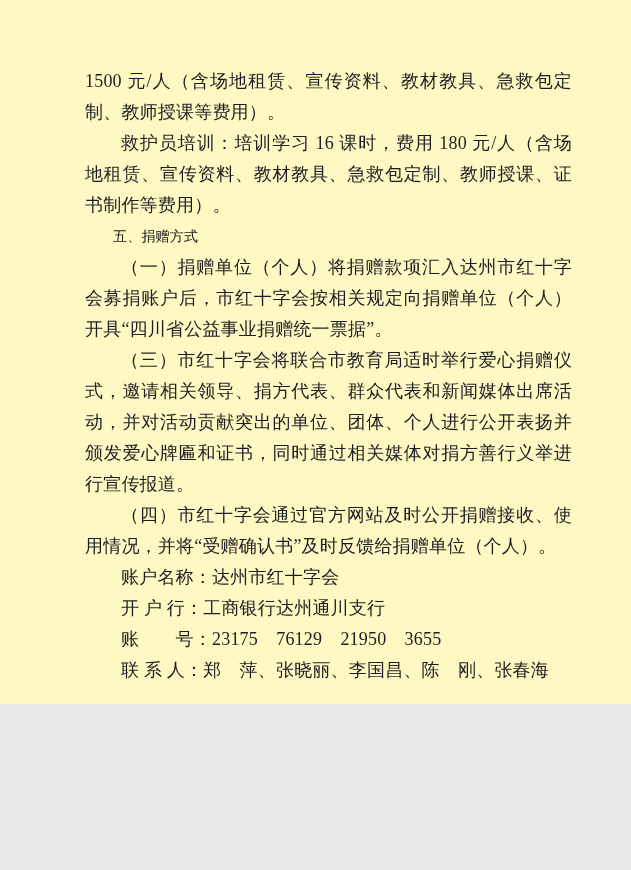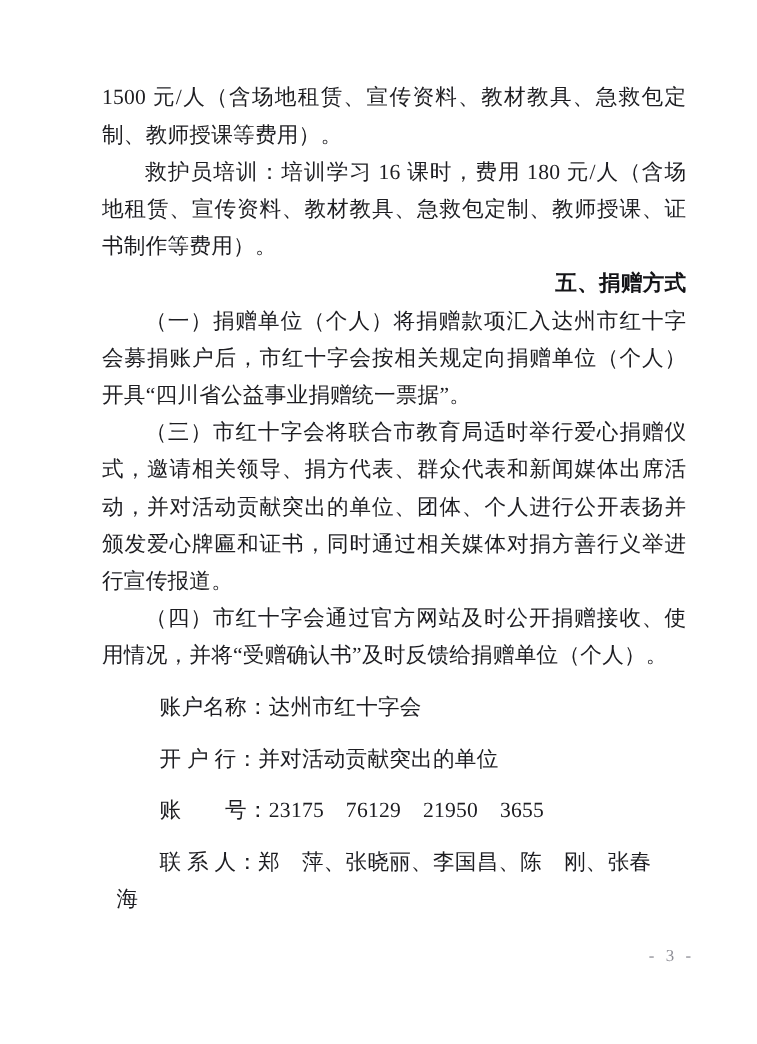--- a/index.html
+++ b/index.html
@@ -3,23 +3,23 @@
 <meta charset="utf-8">
 <style>
   html, body {
     margin: 0;
     padding: 0;
     background: #e8e8e8;
   }
   .page {
     position: relative;
     width: 631px;
-    height: 870px;
+    height: 704px;
     margin: 0 auto;
-    background: #ffffff;
+    background: #fef9c3;
     color: #1d1d21;
     font-family: "Liberation Serif", "DejaVu Serif", serif;
     overflow: hidden;
     box-sizing: border-box;
   }
   .content {
     position: absolute;
     left: 85px;
     top: 66px;
     width: 487px;
@@ -32,28 +32,27 @@
     text-align: justify;
     text-indent: 2em;
   }
   .para.continuation {
     text-indent: 0;
   }
   .heading {
     margin: 0;
     text-indent: 2em;
     font-family: "Liberation Sans", "DejaVu Sans", sans-serif;
-    font-weight: 700;
-    font-size: 18px;
+    font-weight: 400;
+    font-size: 14px;
     line-height: 31px;
     color: #141417;
-    text-align: right;
   }
   .account-line {
-    margin: 12px;
+    margin: 0;
     text-indent: 2em;
     white-space: pre-wrap;
   }
   .page-number {
     position: absolute;
     top: 789px;
     right: 52px;
     font-size: 14px;
     line-height: 18px;
     letter-spacing: 3px;
@@ -66,18 +65,18 @@
 
 <div class="page">
   <div class="content">
     <p class="para continuation">1500 元/人（含场地租赁、宣传资料、教材教具、急救包定制、教师授课等费用）。</p>
     <p class="para">救护员培训：培训学习 16 课时，费用 180 元/人（含场地租赁、宣传资料、教材教具、急救包定制、教师授课、证书制作等费用）。</p>
     <p class="heading">五、捐赠方式</p>
     <p class="para">（一）捐赠单位（个人）将捐赠款项汇入达州市红十字会募捐账户后，市红十字会按相关规定向捐赠单位（个人）开具“四川省公益事业捐赠统一票据”。</p>
     <p class="para">（三）市红十字会将联合市教育局适时举行爱心捐赠仪式，邀请相关领导、捐方代表、群众代表和新闻媒体出席活动，并对活动贡献突出的单位、团体、个人进行公开表扬并颁发爱心牌匾和证书，同时通过相关媒体对捐方善行义举进行宣传报道。</p>
     <p class="para">（四）市红十字会通过官方网站及时公开捐赠接收、使用情况，并将“受赠确认书”及时反馈给捐赠单位（个人）。</p>
     <p class="account-line">账户名称：达州市红十字会</p>
-    <p class="account-line">开 户 行：并对活动贡献突出的单位</p>
+    <p class="account-line">开 户 行：工商银行达州通川支行</p>
     <p class="account-line">账　　号：23175　76129　21950　3655</p>
     <p class="account-line">联 系 人：郑　萍、张晓丽、李国昌、陈　刚、张春海</p>
   </div>
   <div class="page-number">- 3 -</div>
 </div>
 
 </body></html>

